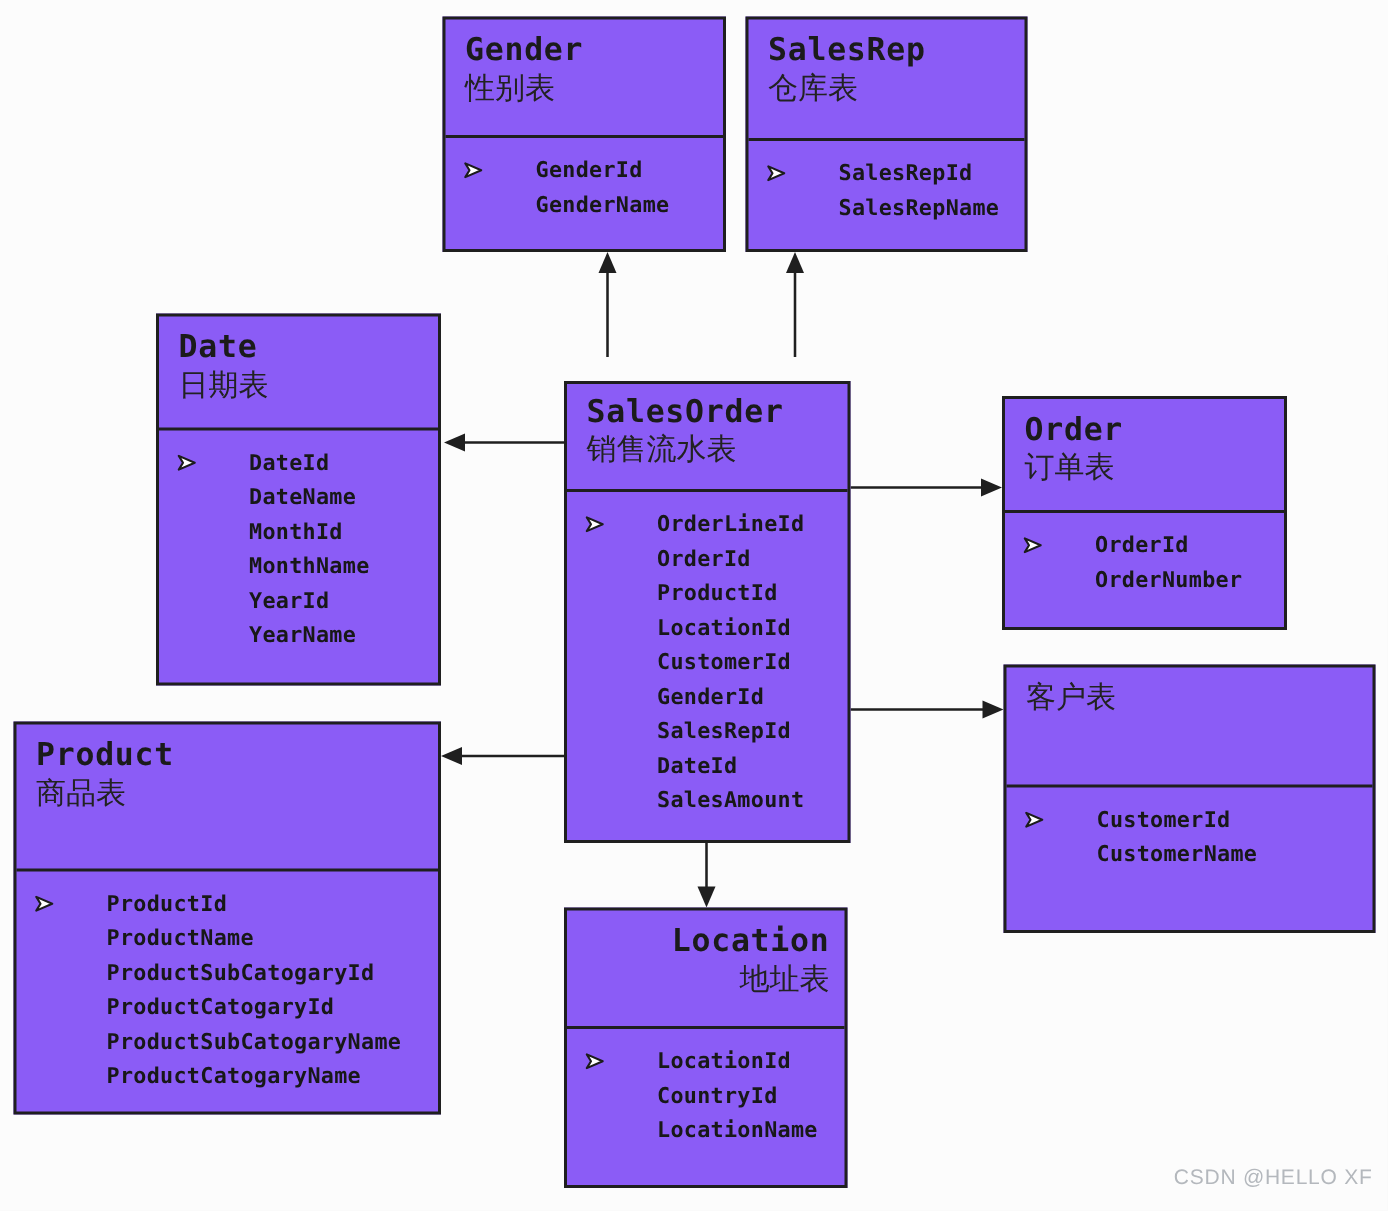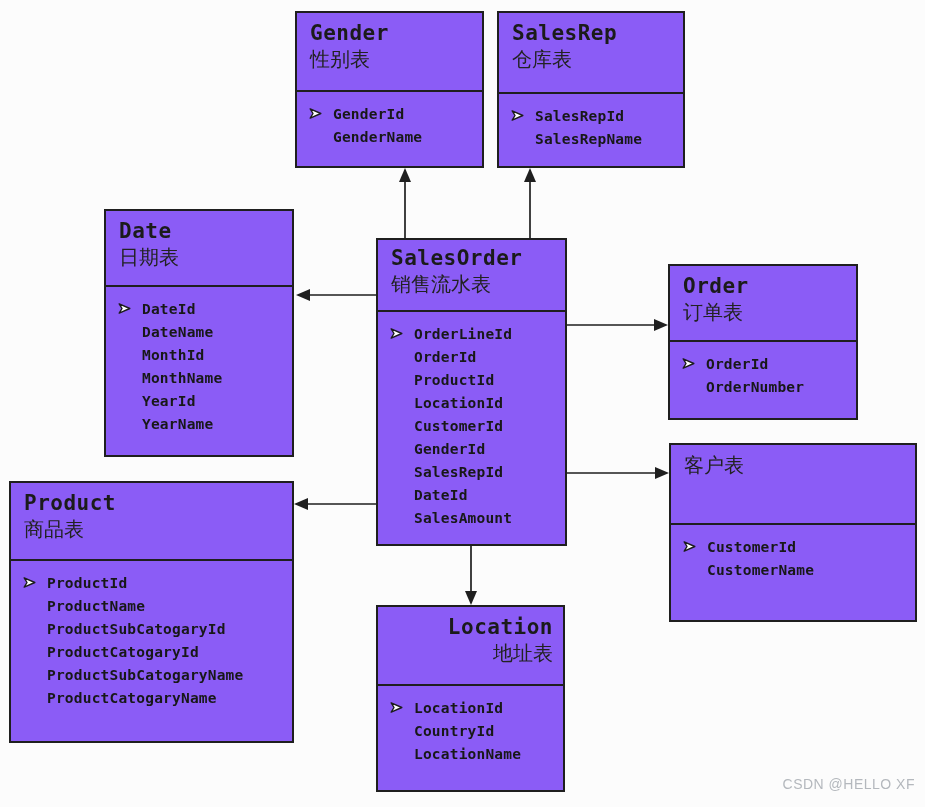--- a/index.html
+++ b/index.html
@@ -42,20 +42,21 @@
     white-space:nowrap;
   }
   .flds{
     padding:10px 6px 0 12px;
   }
   .row{
     display:flex;
     align-items:center;
     height:23px;
     white-space:nowrap;
+    gap:24px;
   }
   .gut{
     width:24px;
     flex:0 0 24px;
     display:flex;
     align-items:center;
   }
   .fname{
     font-family:"DejaVu Sans Mono", monospace;
     font-weight:bold;
@@ -186,21 +187,21 @@
         <span class="gut"></span>
         <span class="fname">YearId</span>
       </div>
       <div class="row">
         <span class="gut"></span>
         <span class="fname">YearName</span>
       </div>
     </div>
   </div>
 
-  <div class="tbl" style="left:376px;top:238px;width:191px;height:308px;">
+  <div class="tbl" style="left:376px;top:254px;width:191px;height:308px;">
     <div class="hdr" style="height:72px;padding-top:5px;">
       <div class="t-en">SalesOrder</div>
       <div class="t-cn">销售流水表</div>
     </div>
     <div class="flds">
       <div class="row">
         <span class="gut">
             <svg width="13" height="11" viewBox="0 0 13 11">
               <path d="M1.2 0.9 L11.8 5.5 L1.2 10.1 L4 5.5 Z" fill="#ffffff" stroke="#1c1c1c" stroke-width="1.4" stroke-linejoin="round"></path>
             </svg>
@@ -277,21 +278,21 @@
         <span class="fname">CustomerId</span>
       </div>
       <div class="row">
         <span class="gut"></span>
         <span class="fname">CustomerName</span>
       </div>
     </div>
   </div>
 
   <div class="tbl" style="left:9px;top:481px;width:285px;height:262px;">
-    <div class="hdr" style="height:78px;">
+    <div class="hdr" style="height:98px;">
       <div class="t-en">Product</div>
       <div class="t-cn">商品表</div>
     </div>
     <div class="flds">
       <div class="row">
         <span class="gut">
             <svg width="13" height="11" viewBox="0 0 13 11">
               <path d="M1.2 0.9 L11.8 5.5 L1.2 10.1 L4 5.5 Z" fill="#ffffff" stroke="#1c1c1c" stroke-width="1.4" stroke-linejoin="round"></path>
             </svg>
           </span>

